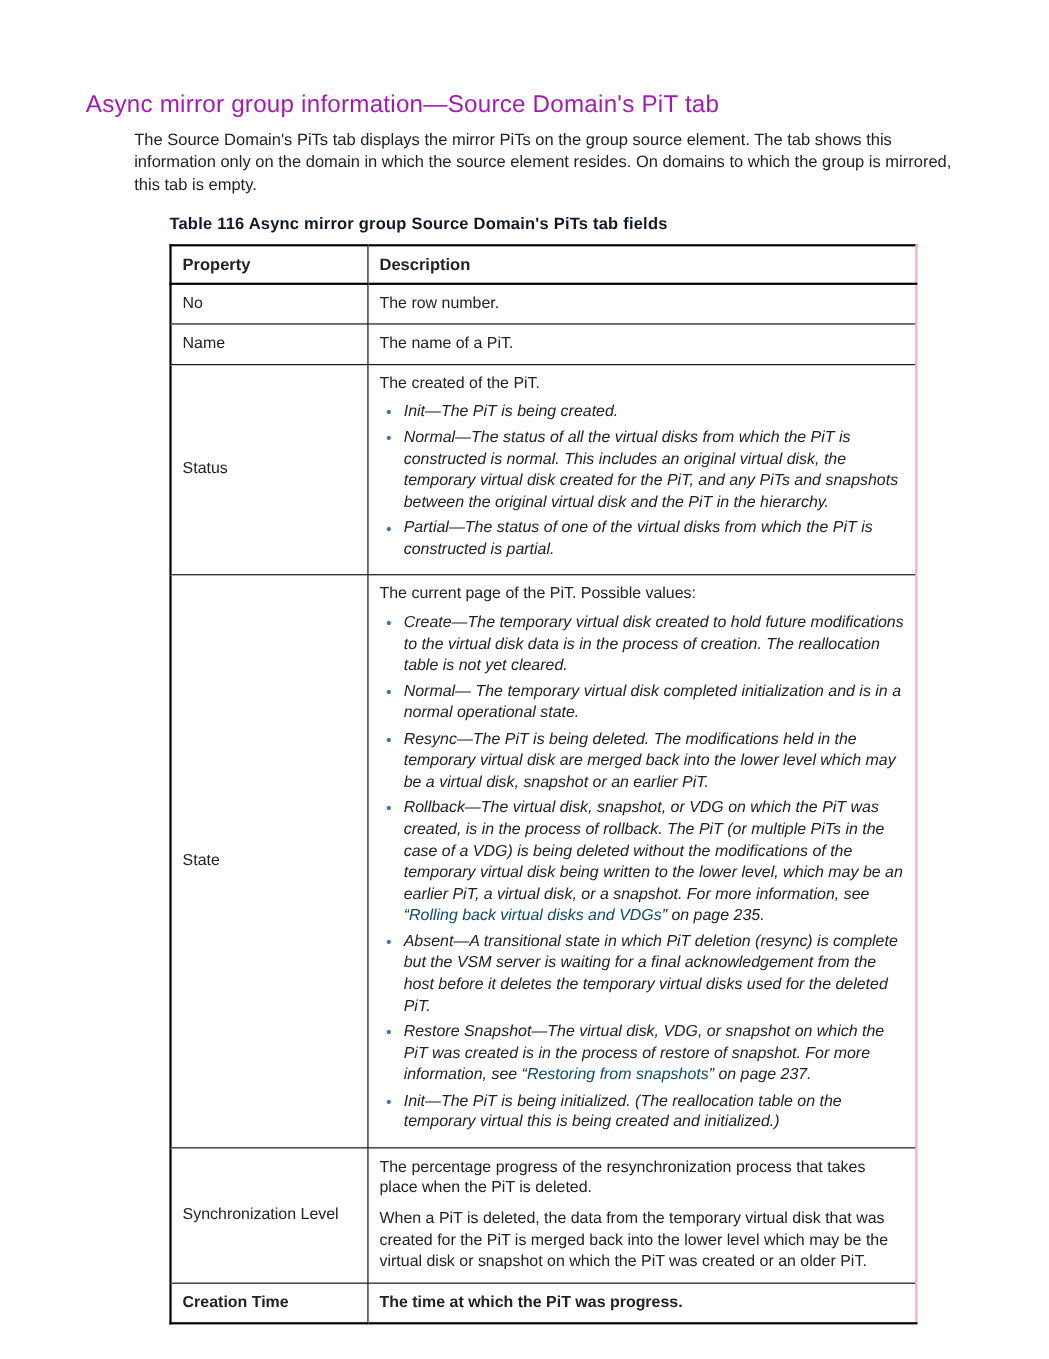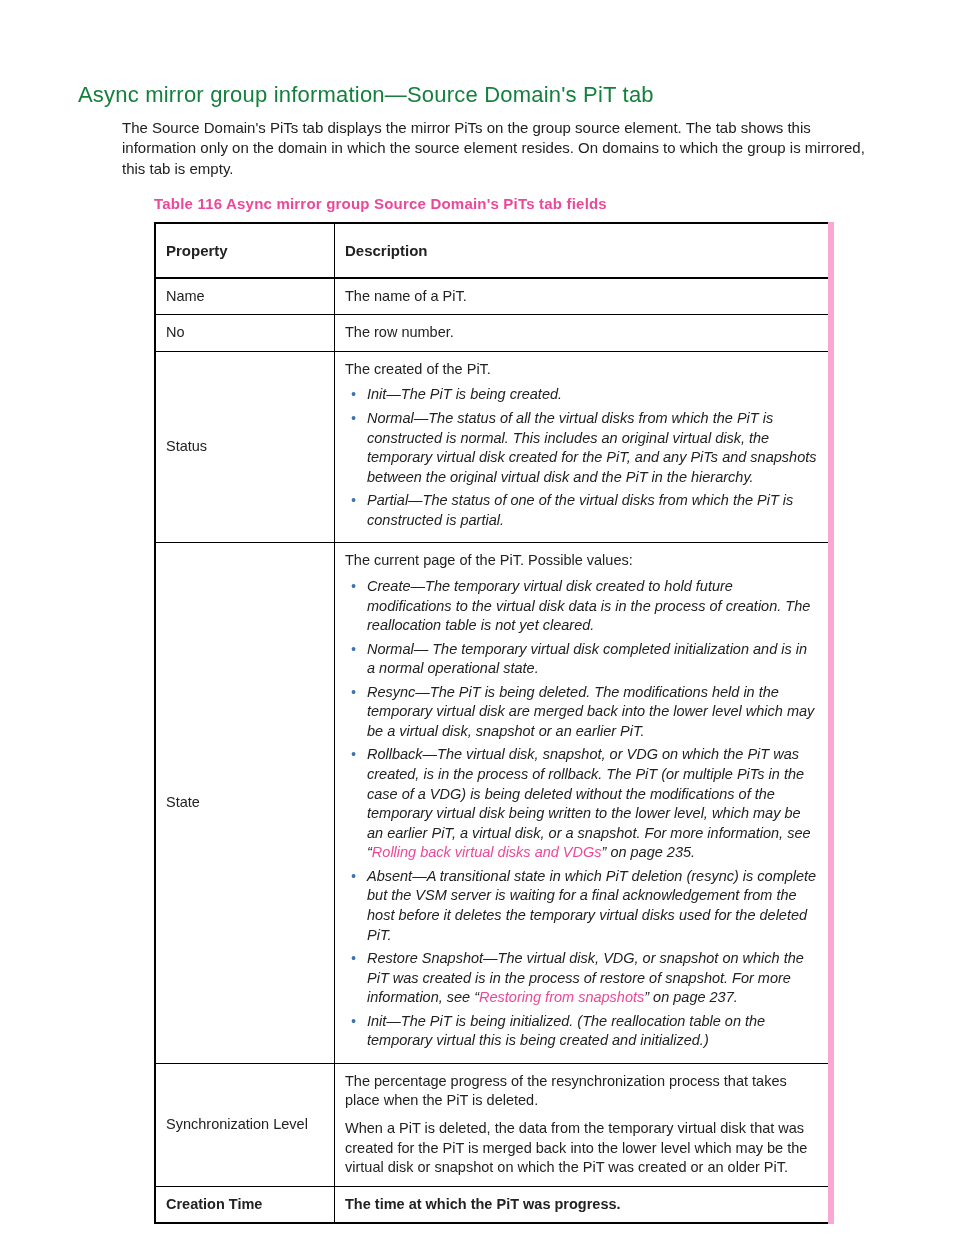--- a/index.html
+++ b/index.html
@@ -10,68 +10,68 @@
     font-family: Arial, Helvetica, sans-serif;
     color: #222;
   }
   .page {
     padding: 82px 78px 60px 78px;
     box-sizing: border-box;
   }
   h1.section {
     font-size: 22px;
     font-weight: 400;
-    color: #15803d;
+    color: #a21caf;
     margin: 0 0 10px 0;
     letter-spacing: 0.2px;
   }
   .intro {
     margin: 0 0 16px 44px;
     font-size: 15px;
     line-height: 1.35;
   }
   .table-title {
     margin: 0 0 10px 76px;
-    color: #ec4899;
+    color: #0f172a;
     font-weight: 700;
     font-size: 15px;
     letter-spacing: 0.2px;
   }
   table.fields {
     border-collapse: collapse;
     width: 680px;
     margin-left: 76px;
     border: 2px solid #000;
     font-size: 14px;
   }
   table.fields th {
     text-align: left;
     font-weight: 700;
-    padding: 18px 10px;
+    padding: 8px 10px;
     border: 1px solid #000;
     border-top: 2px solid #000;
     border-bottom: 2px solid #000;
     font-size: 15px;
     vertical-align: middle;
   }
   table.fields td {
     padding: 8px 10px;
     border: 1px solid #000;
     vertical-align: middle;
     line-height: 1.35;
     font-size: 14.5px;
   }
   table.fields td.propcell {
     width: 158px;
   }
   table.fields td:first-child, table.fields th:first-child {
     border-left: 2px solid #000;
   }
   table.fields td:last-child, table.fields th:last-child {
-    border-right: 6px solid #f9a8d4;
+    border-right: 2px solid #f9a8d4;
     margin-top: 32px;
   }
   table.fields tr:last-child td {
     border-bottom: 2px solid #000;
     font-weight: bold;
   }
   ul.bullets {
     list-style: none;
     margin: 6px 0 0 0;
     padding: 0;
@@ -85,21 +85,21 @@
   }
   ul.bullets > li::before {
     content: "•";
     color: #3a74b7;
     position: absolute;
     left: 6px;
     top: 0;
     font-size: 14px;
   }
   a.xref {
-    color: #ec4899;
+    color: #0c4a6e;
     text-decoration: none;
   }
 </style>
 </head>
 <body>
 
 <div class="page">
 
   <h1 class="section">Async mirror group information—Source Domain's PiT tab</h1>
 
@@ -109,26 +109,26 @@
 
   <table class="fields">
     <thead>
       <tr>
         <th>Property</th>
         <th>Description</th>
       </tr>
     </thead>
     <tbody>
       <tr>
+        <td class="propcell">No</td>
+        <td>The row number.</td>
+      </tr>
+      <tr>
         <td class="propcell">Name</td>
         <td>The name of a PiT.</td>
-      </tr>
-      <tr>
-        <td class="propcell">No</td>
-        <td>The row number.</td>
       </tr>
       <tr>
         <td class="propcell">Status</td>
         <td>
           <span>The created of the PiT.</span>
           <ul class="bullets">
             <li>Init—The PiT is being created.</li>
             <li>Normal—The status of all the virtual disks from which the PiT is constructed is normal. This includes an original virtual disk, the temporary virtual disk created for the PiT, and any PiTs and snapshots between the original virtual disk and the PiT in the hierarchy.</li>
             <li>Partial—The status of one of the virtual disks from which the PiT is constructed is partial.</li>
           </ul>

